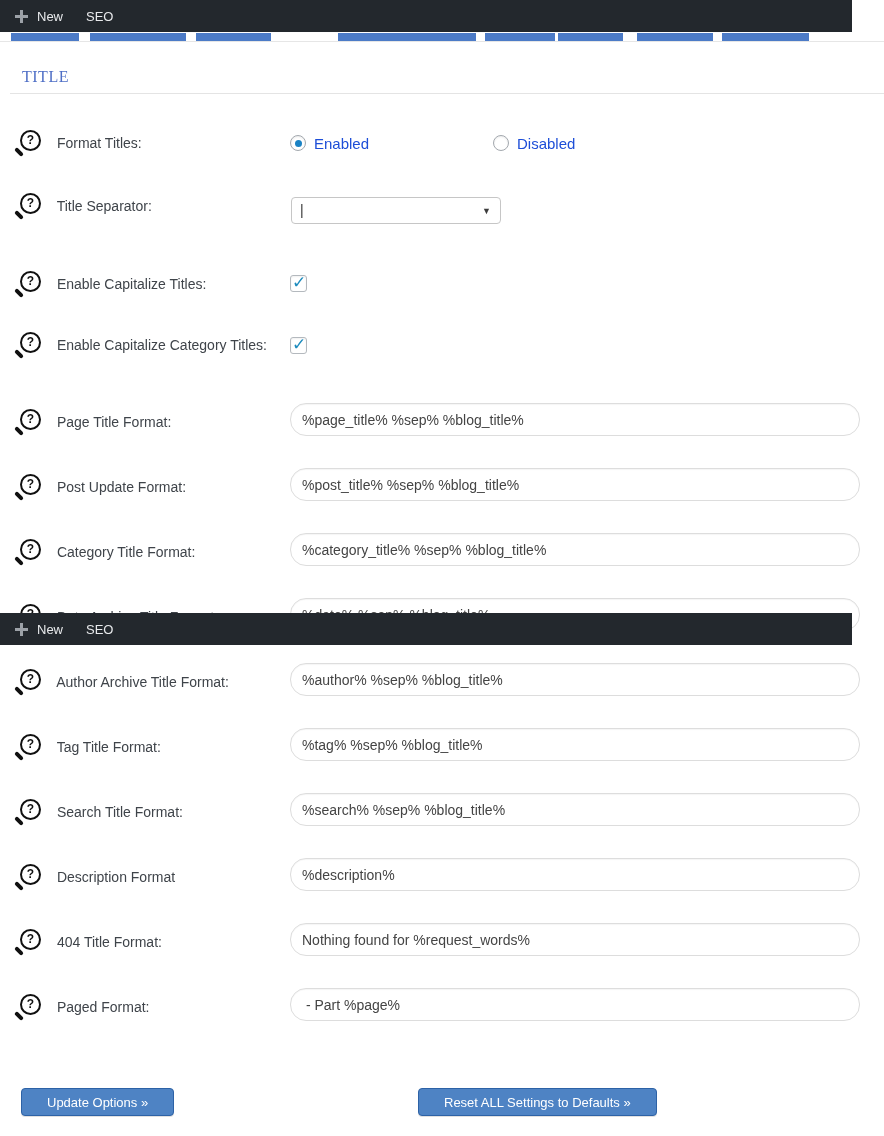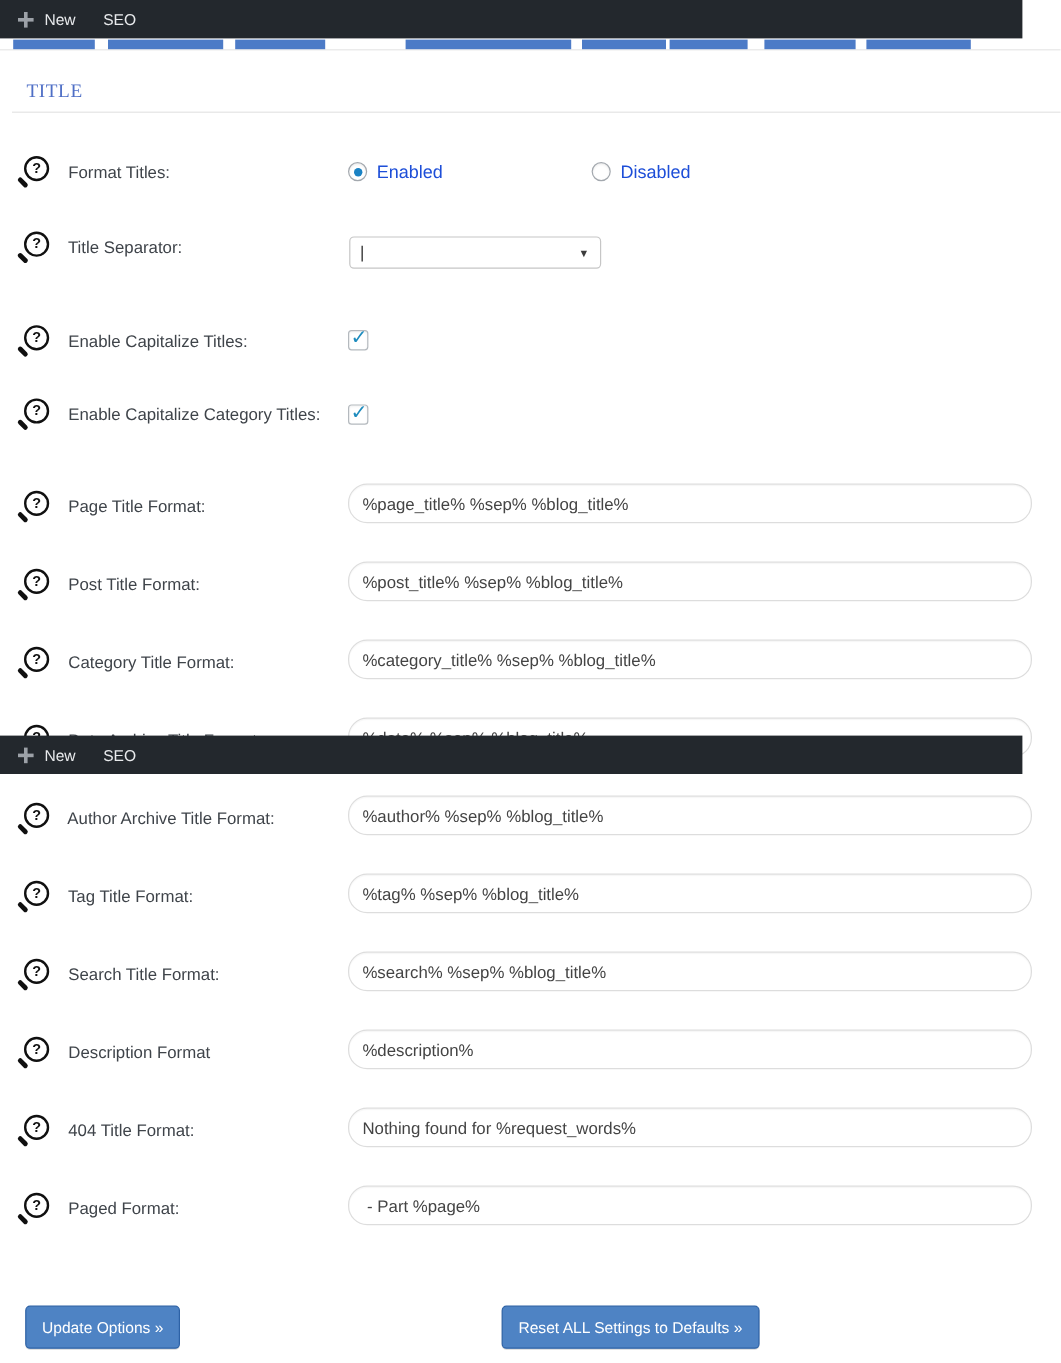--- a/index.html
+++ b/index.html
@@ -46,21 +46,21 @@
   .radio{width:14px;height:14px;border:1px solid #a3a8ae;border-radius:50%;background:#fff;margin-right:8px;
          display:inline-flex;align-items:center;justify-content:center;box-shadow:inset 0 1px 2px rgba(0,0,0,.08);}
   .radio.selected::after{content:"";width:7px;height:7px;border-radius:50%;background:#1a82c4;}
 
   .checkbox{position:absolute;left:290px;width:15px;height:15px;border:1px solid #b4b9be;border-radius:3px;
             background:#fff;cursor:pointer;box-shadow:inset 0 1px 2px rgba(0,0,0,.06);}
   .checkbox.checked::after{content:"\2713";position:absolute;left:1px;top:-4px;
                            color:#1e8cbe;font-size:17px;font-weight:bold;}
 
   
-  .btn{position:absolute;top:1088px;height:36px;padding:0 13px;font-size:13px;color:#fff;
+  .btn{position:absolute;top:1088px;height:28px;padding:0 25px;font-size:13px;color:#fff;
        font-family:"Liberation Sans","DejaVu Sans",sans-serif;
        background:#4e83c4;border:1px solid #2d62a6;border-radius:4px;cursor:pointer;
        box-shadow:0 1px 0 rgba(0,0,0,.12);}
 </style>
 </head>
 <body>
 
 <div class="page">
 
   <div class="adminbar" style="top:0">
@@ -130,21 +130,21 @@
     <div class="labelzone" style="top:9px">
       <span class="helpicon"></span>
       <span>Page Title Format:</span>
     </div>
     <input class="txt" value="%page_title% %sep% %blog_title%" style="">
   </div>
 
   <div class="row" style="top:468px">
     <div class="labelzone" style="top:9px">
       <span class="helpicon"></span>
-      <span>Post Title Format:</span>
+      <span>Post Update Format:</span>
     </div>
     <input class="txt" value="%post_title% %sep% %blog_title%" style="">
   </div>
 
   <div class="row" style="top:533px">
     <div class="labelzone" style="top:9px">
       <span class="helpicon"></span>
       <span>Category Title Format:</span>
     </div>
     <input class="txt" value="%category_title% %sep% %blog_title%" style="">

